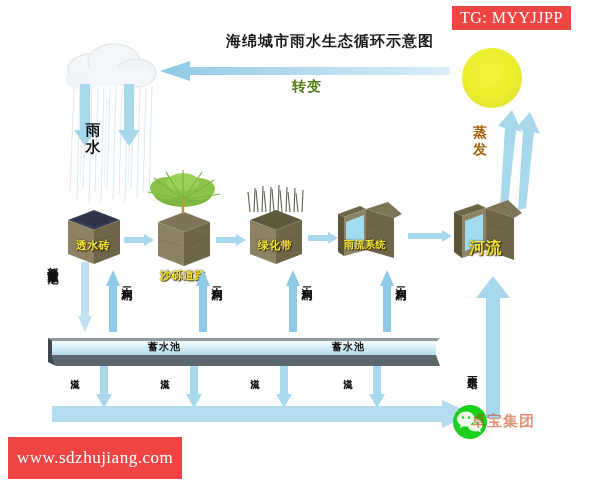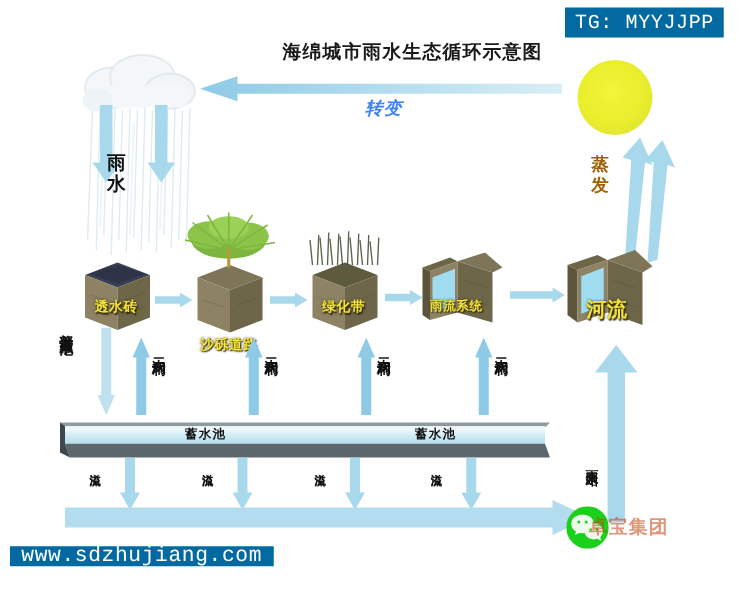--- a/index.html
+++ b/index.html
@@ -8,39 +8,39 @@
     background:#ffffff;
     font-family:"DejaVu Sans","Liberation Sans",sans-serif;
     overflow:hidden;
     position:relative;
   }
   #stage{position:absolute;inset:0;width:600px;height:480px;}
   .abs{position:absolute;}
 
   
   .wm{
-    background:#0369a1;color:#ffffff;
-    font-family:Liberation Mono, monospace;
+    background:#ef4444;color:#ffffff;
+    font-family:Liberation Serif, serif;
     letter-spacing:.5px;
     display:flex;align-items:center;
     white-space:nowrap;
   }
   #wm-top{left:452px;top:6px;height:24px;padding:0 8px;font-size:16px;}
-  #wm-bottom{left:8px;top:437px;height:16px;padding:0 9px;font-size:17px;}
+  #wm-bottom{left:8px;top:437px;height:42px;padding:0 9px;font-size:17px;}
 
   
   #title{
     left:210px;top:32px;width:240px;
     font-size:15px;color:#1a1a1a;font-weight:700;
     text-align:center;letter-spacing:1px;
     font-family:"DejaVu Sans",sans-serif;
   }
   #convert-label{
     left:262px;top:78px;width:90px;text-align:center;
-    font-size:14px;font-weight:700;color:#3b82f6;letter-spacing:1px;font-style:italic;
+    font-size:14px;font-weight:700;color:#4d7c0f;letter-spacing:1px;
   }
 
   
   #convert-arrow{left:160px;top:58px;}
 
   
   #cloud-group{left:52px;top:42px;}
   #rain-label{
     left:82px;top:122px;width:22px;
     font-size:15px;font-weight:700;color:#111;

